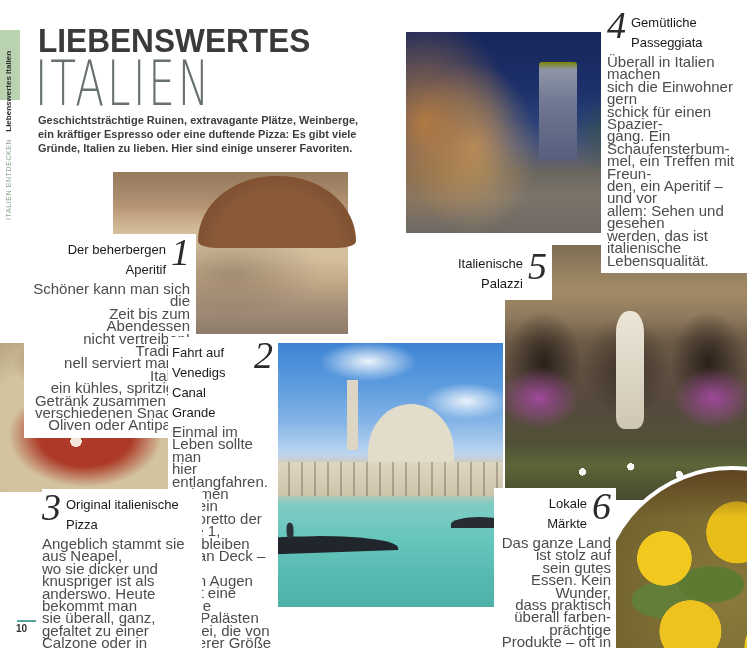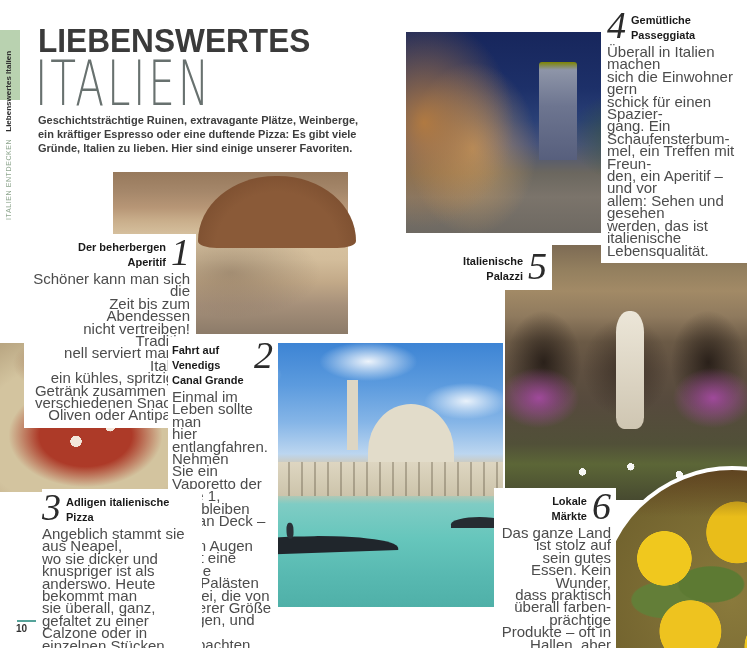--- a/index.html
+++ b/index.html
@@ -130,21 +130,21 @@
       radial-gradient(circle 30px at 50% 88%,#eec622 0 90%,rgba(238,198,34,0) 92%),
       radial-gradient(ellipse 40px 22px at 42% 44%,#5d7a33 0 80%,rgba(93,122,51,0) 85%),
       radial-gradient(ellipse 38px 20px at 80% 58%,#55722f 0 80%,rgba(85,114,47,0) 85%),
       radial-gradient(ellipse 40px 22px at 24% 50%,#637e38 0 80%,rgba(99,126,56,0) 85%),
       radial-gradient(circle at 50% 50%,#8a7a3c,#6e5f2c 85%);
   }
   
   .tbox{position:absolute;z-index:2;background:#ffffff;}
   .sec-head{display:flex;align-items:flex-start;}
   .sec-head.right{justify-content:flex-end;}
-  .ttl{font-size:11px;line-height:15px;font-weight:700;color:#191919;white-space:pre-line;padding-top:3px;}
+  .ttl{font-size:13px;line-height:20px;font-weight:400;color:#191919;white-space:pre-line;padding-top:3px;}
   .num{
     font-family:"Liberation Serif",serif;font-style:italic;font-weight:400;
     font-size:38px;line-height:30px;color:#2b2b2b;
   }
   .num.after{margin-left:5px;}
   .num.before{margin-right:5px;}
   .body{font-size:15px;line-height:12.4px;color:#4c4c4c;white-space:pre-line;margin-top:3px;}
   .tb1{left:24px;top:234px;width:172px;text-align:right;padding:3px 6px 6px 4px;}
   .tb2{left:168px;top:337px;width:110px;text-align:left;padding:3px 5px 6px 4px;}
   .tb3{left:42px;top:489px;width:160px;text-align:left;padding:3px 0 6px 0;}
@@ -227,21 +227,21 @@
 Ihren Augen zieht eine Reihe
 von Palästen vorbei, die von
 früherer Größe zeugen, und
 Sie beobachten das Leben
 am und mit dem Wasser.</div>
   </div>
 
   <div class="tbox tb3">
     <div class="sec-head">
       <div class="num before">3</div>
-      <div class="ttl">Adligen italienische
+      <div class="ttl">Original italienische
 Pizza</div>
     </div>
     <div class="body">Angeblich stammt sie aus Neapel,
 wo sie dicker und knuspriger ist als
 anderswo. Heute bekommt man
 sie überall, ganz, gefaltet zu einer
 Calzone oder in einzelnen Stücken
 – auf jeden Fall ofenfrisch. Und
 was den Belag betrifft, sind der
 Fantasie keine Grenzen gesetzt.</div>

